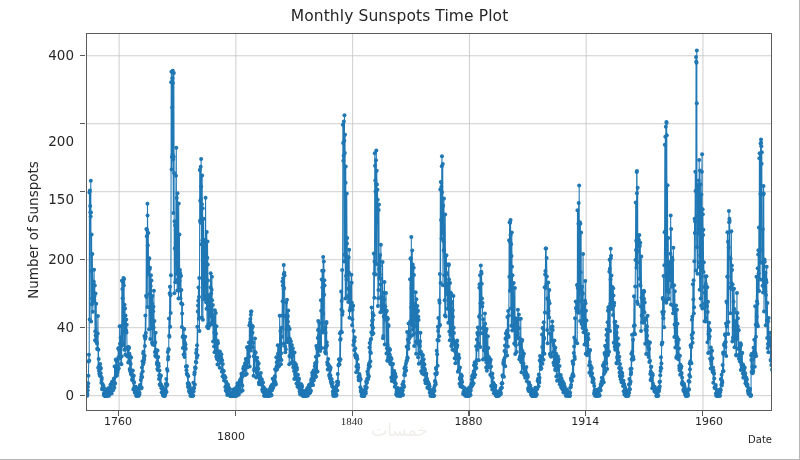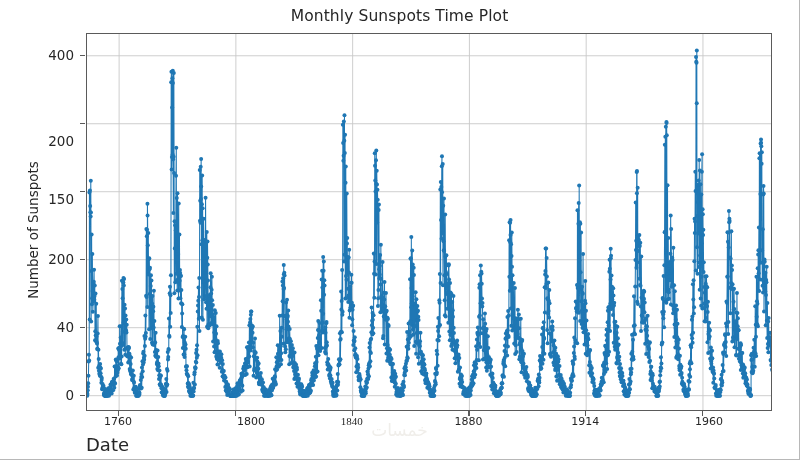--- a/index.html
+++ b/index.html
@@ -104,22 +104,22 @@
     color: #262626;
     transform: rotate(-90deg);
     transform-origin: center center;
     white-space: nowrap;
   }
   #x-axis-label {
     position: absolute;
     left: 86px;
     width: 686px;
     top: 434px;
-    text-align: left;
-    font-size: 18px;
+    text-align: right;
+    font-size: 10px;
     color: #262626;
   }
   #watermark {
     position: absolute;
     left: 0;
     right: 0;
     top: 420px;
     text-align: center;
     font-size: 17px;
     color: #f0eeea;
@@ -3025,21 +3025,21 @@
           <circle cx="685.51" cy="336.21" r="2.0"></circle>
           <circle cx="685.76" cy="336.85" r="2.0"></circle>
           <circle cx="686.00" cy="329.27" r="2.0"></circle>
         </g>
       </svg>
   </div>
 
   <div id="x-tick-marks"></div>
   <div id="x-tick-labels">
       <div class="tick-label-x" style="left: 32.1106px;">1760</div>
-      <div class="tick-label-x" style="left: 165px;">1800</div>
+      <div class="tick-label-x" style="left: 145px; margin-top: 15px;">1800</div>
       <div class="tick-label-x" style="left: 265.643px; font-family: Liberation Serif, serif;">1840</div>
       <div class="tick-label-x" style="left: 382.409px;">1880</div>
       <div class="tick-label-x" style="left: 499.174px;">1914</div>
       <div class="tick-label-x" style="left: 623px;">1960</div>
     </div>
 
   <div id="x-axis-label">Date</div>
 
   <div id="watermark">خمسات</div>
 

